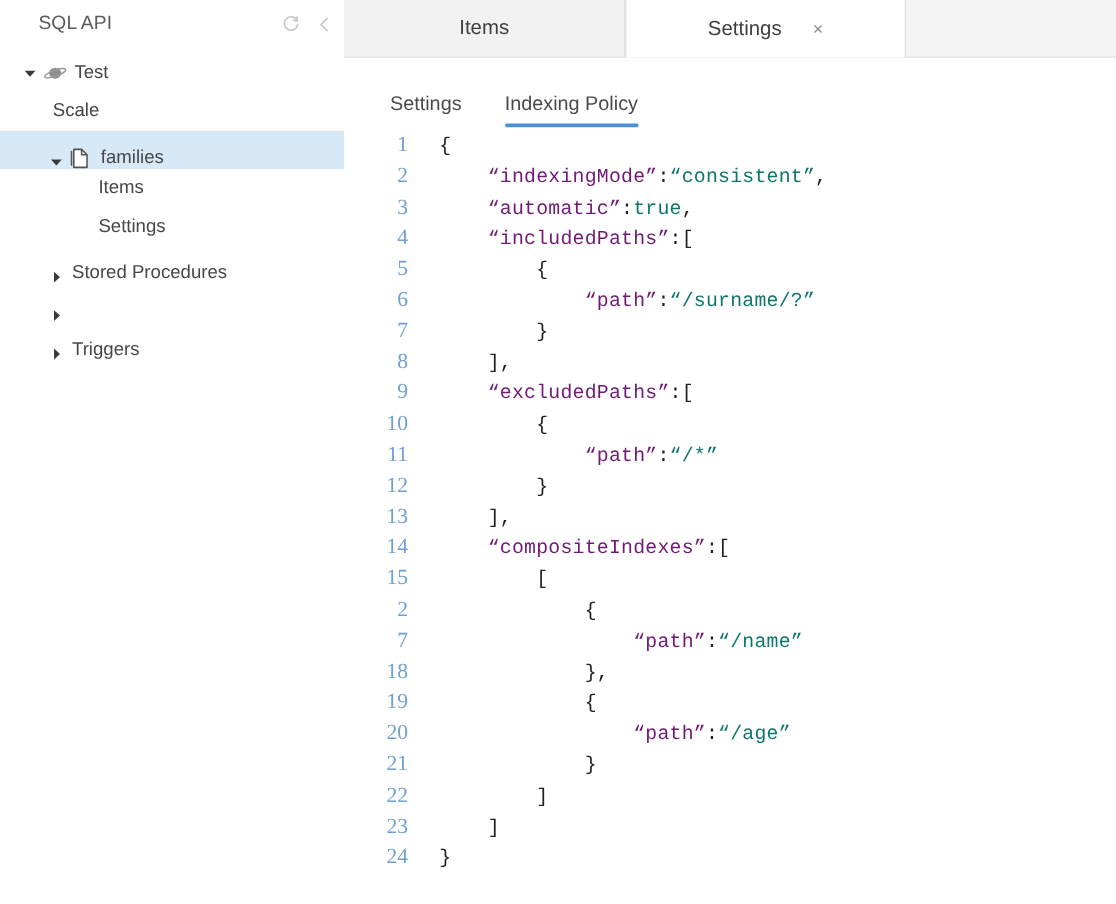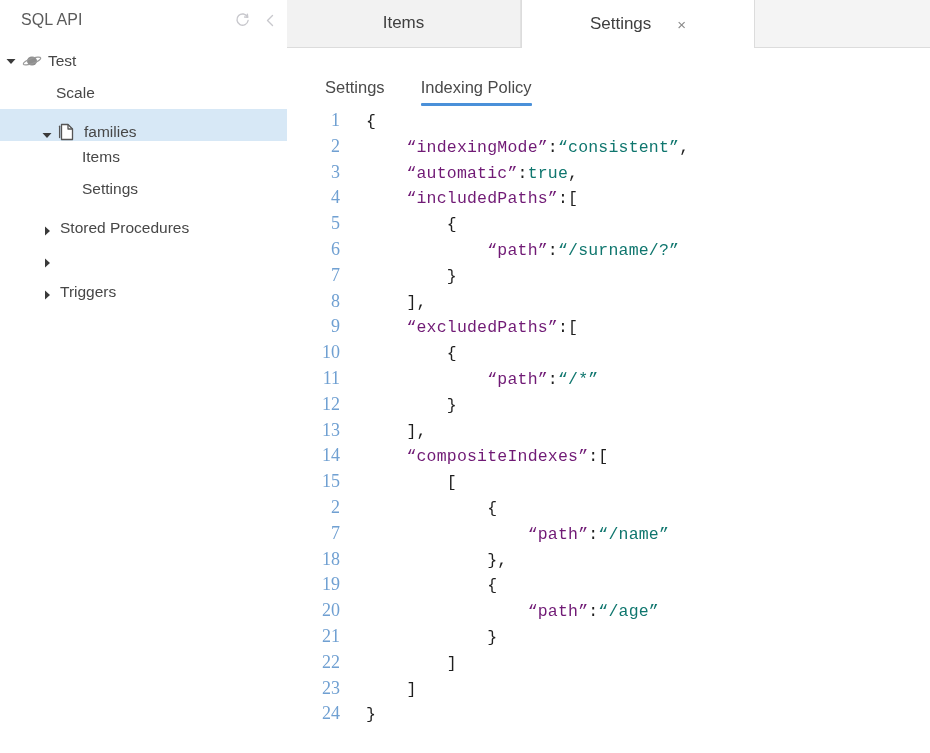--- a/index.html
+++ b/index.html
@@ -21,21 +21,21 @@
     height: 753px;
     background: #ffffff;
     flex: 0 0 287px;
     position: relative;
   }
 
   .sidebar-header {
     height: 40px;
     display: flex;
     align-items: center;
-    padding: 0 10px 0 21px;
+    padding: 0 10px 0 32px;
   }
   .sidebar-title {
     font-size: 16px;
     color: #5b5b5b;
     letter-spacing: .1px;
     flex: 1;
   }
   .header-icons { display: flex; align-items: center; gap: 12px; }
 
   .icon-refresh {
@@ -81,24 +81,24 @@
     flex: 0 0 24px;
     display: flex;
     align-items: center;
     justify-content: flex-start;
   }
   .node-icon svg { display: block; }
 
   .node-label { padding-left: 2px; }
 
   
-  .lvl-db   { }
+  .lvl-db   { padding-left: 14px; }
   .lvl-coll { padding-left: 36px; align-items: flex-end; }
   .lvl-sub  { padding-left: 58px; }
-  .lvl-sub2 { padding-left: 32px; }
+  .lvl-sub2 { padding-left: 20px; }
 
   
   .main {
     flex: 1;
     height: 753px;
     background: #ffffff;
     position: relative;
   }
 
   .tabstrip {

